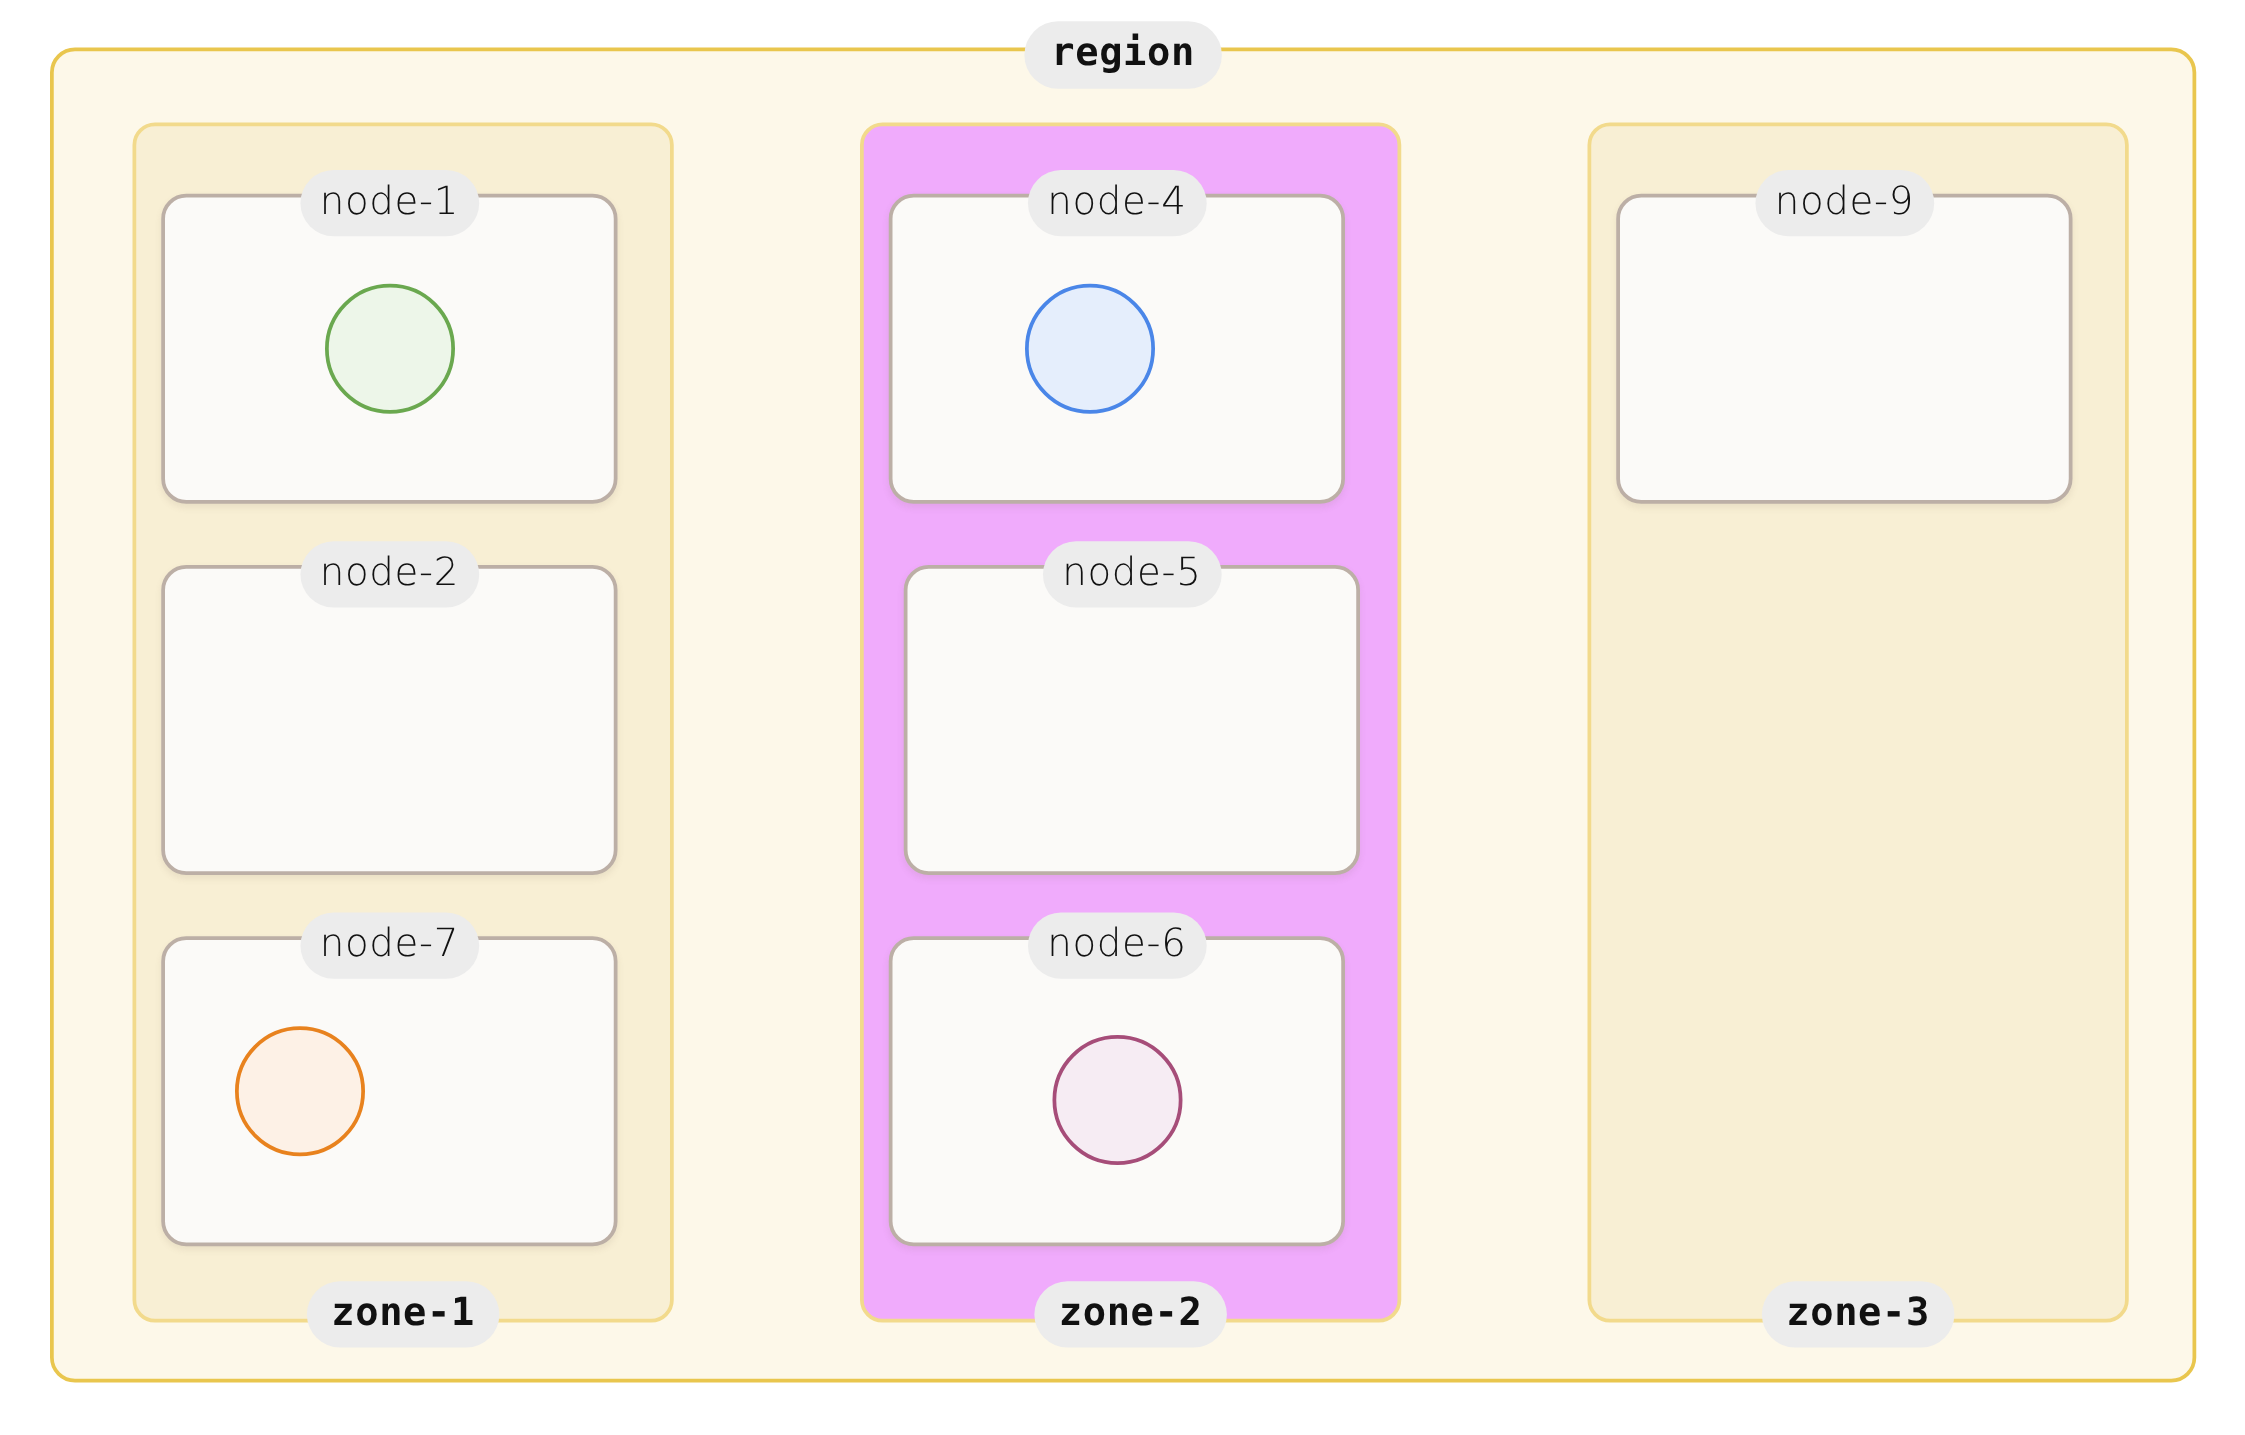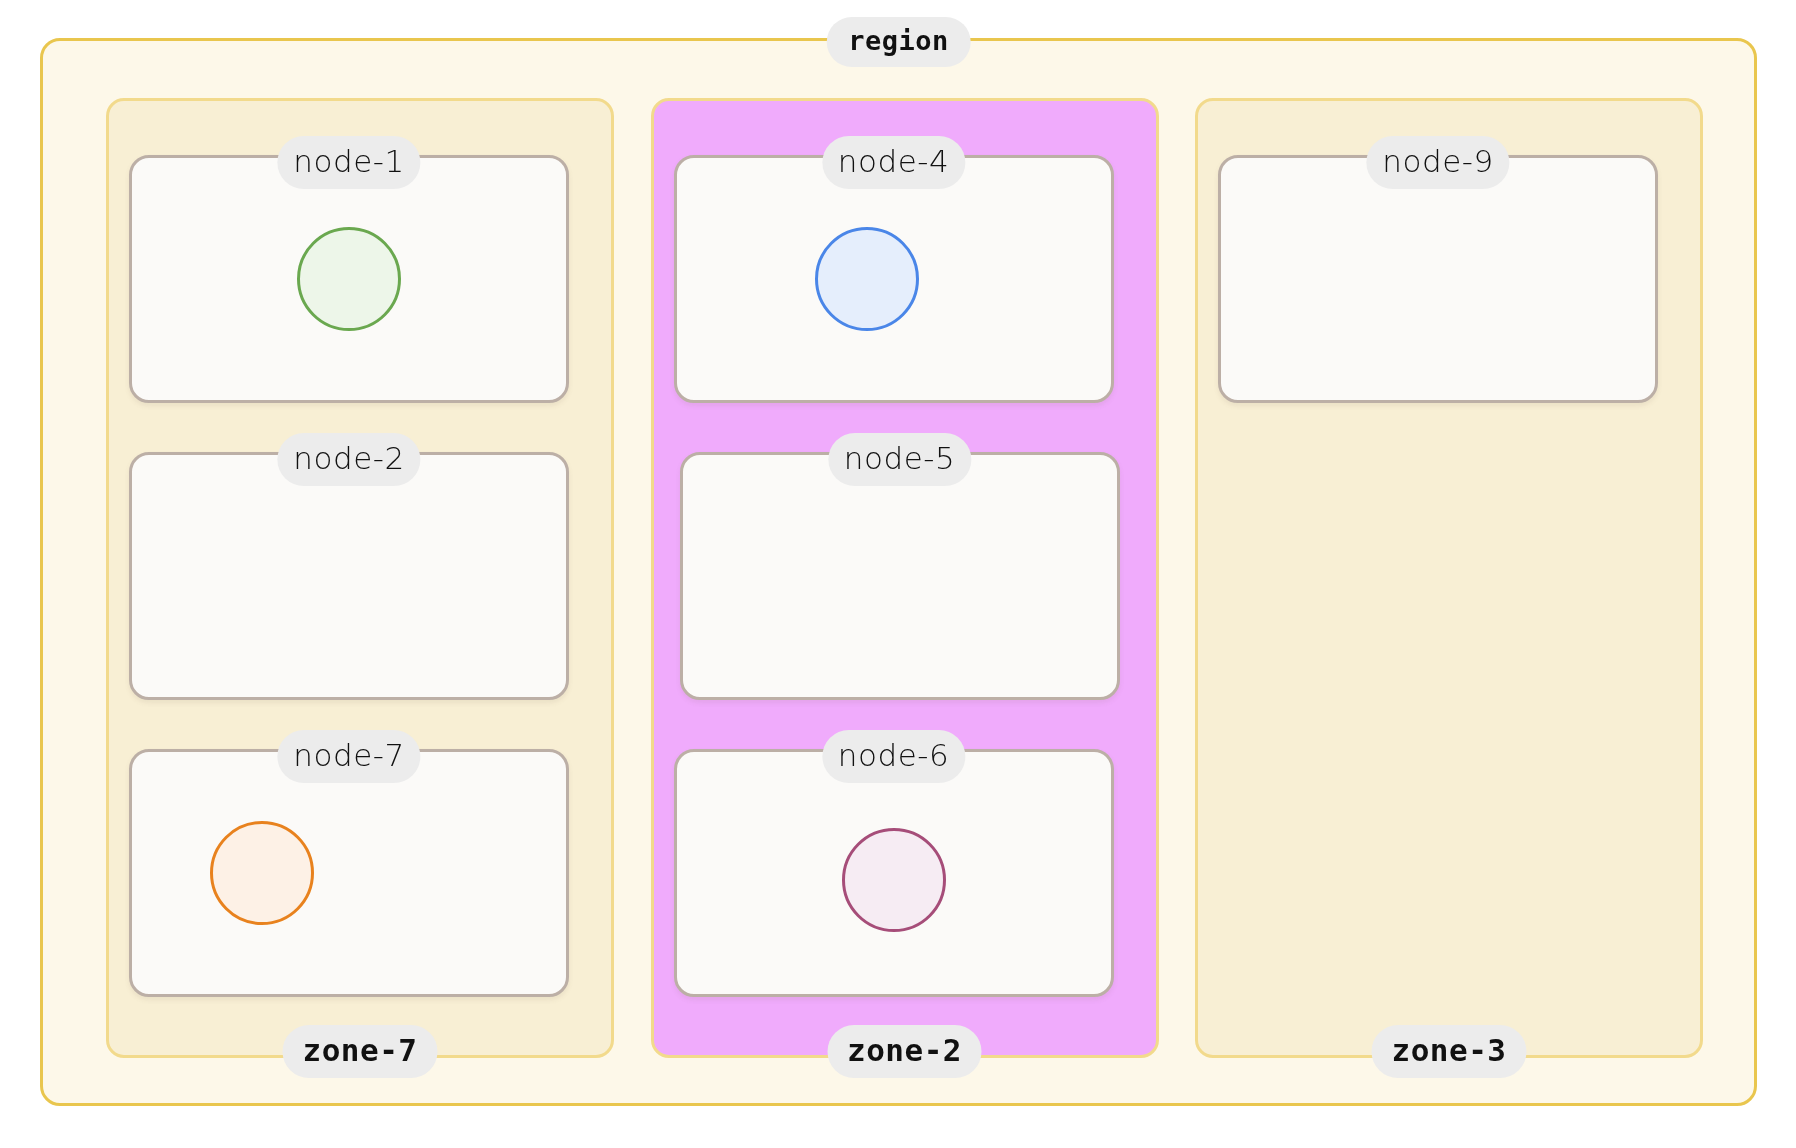--- a/index.html
+++ b/index.html
@@ -43,30 +43,29 @@
     width: 1597px;
     height: 960px;
     display: flex;
     flex-direction: row;
     justify-content: space-between;
   }
 
   .zone {
     position: relative;
     box-sizing: border-box;
-    width: 508px;
+    width: 433px;
     height: 960px;
     background: #f8efd4;
     border: 3px solid #f2da8c;
     border-radius: 18px;
     display: flex;
     flex-direction: column;
     justify-content: space-between;
     padding: 54px 42px 58px 20px;
-    align-items: center;
   }
 
   
   .node {
     position: relative;
     box-sizing: border-box;
     width: 100%;
     height: 248px;
     background: #fbfaf8;
     border: 3px solid #bcafa6;
@@ -106,21 +105,21 @@
     letter-spacing: 0.5px;
   }
 
   .region-label {
     top: -24px;
     left: 50%;
     transform: translateX(-50%);
     padding: 10px 22px 13px 22px;
     font-family: "DejaVu Sans Mono", monospace;
     font-weight: bold;
-    font-size: 27px;
+    font-size: 31px;
     letter-spacing: 0.5px;
   }
 
   
   .circle {
     position: absolute;
     box-sizing: border-box;
     border-radius: 50%;
     border-style: solid;
     border-width: 3px;
@@ -146,21 +145,21 @@
 
         <div class="node" style="background: rgb(251, 250, 248); border-color: rgb(188, 175, 166);">
           <span class="label-pill node-label">node-2</span>
         </div>
 
         <div class="node" style="background: rgb(251, 250, 248); border-color: rgb(188, 175, 166);">
           <span class="label-pill node-label">node-7</span>
           <span class="circle" style="width: 104px; height: 104px; border-color: rgb(232, 130, 30); background: rgb(253, 241, 230); left: calc(30% - 52px); top: calc(50% - 52px);"></span>
         </div>
 
-        <span class="label-pill zone-label">zone-7</span>
+        <span class="label-pill zone-label">zone-1</span>
       </div>
 
       <div class="zone" style="background: #f0abfc; border-color: rgb(242, 218, 140);">
 
         <div class="node" style="background: rgb(251, 250, 248); border-color: rgb(188, 175, 166);">
           <span class="label-pill node-label">node-4</span>
           <span class="circle" style="width: 104px; height: 104px; border-color: rgb(74, 134, 232); background: rgb(229, 238, 252); left: calc(44% - 52px); top: calc(50% - 52px);"></span>
         </div>
 
         <div class="node" style="background: rgb(251, 250, 248); border-color: rgb(188, 175, 166); margin-left: 12px;">

